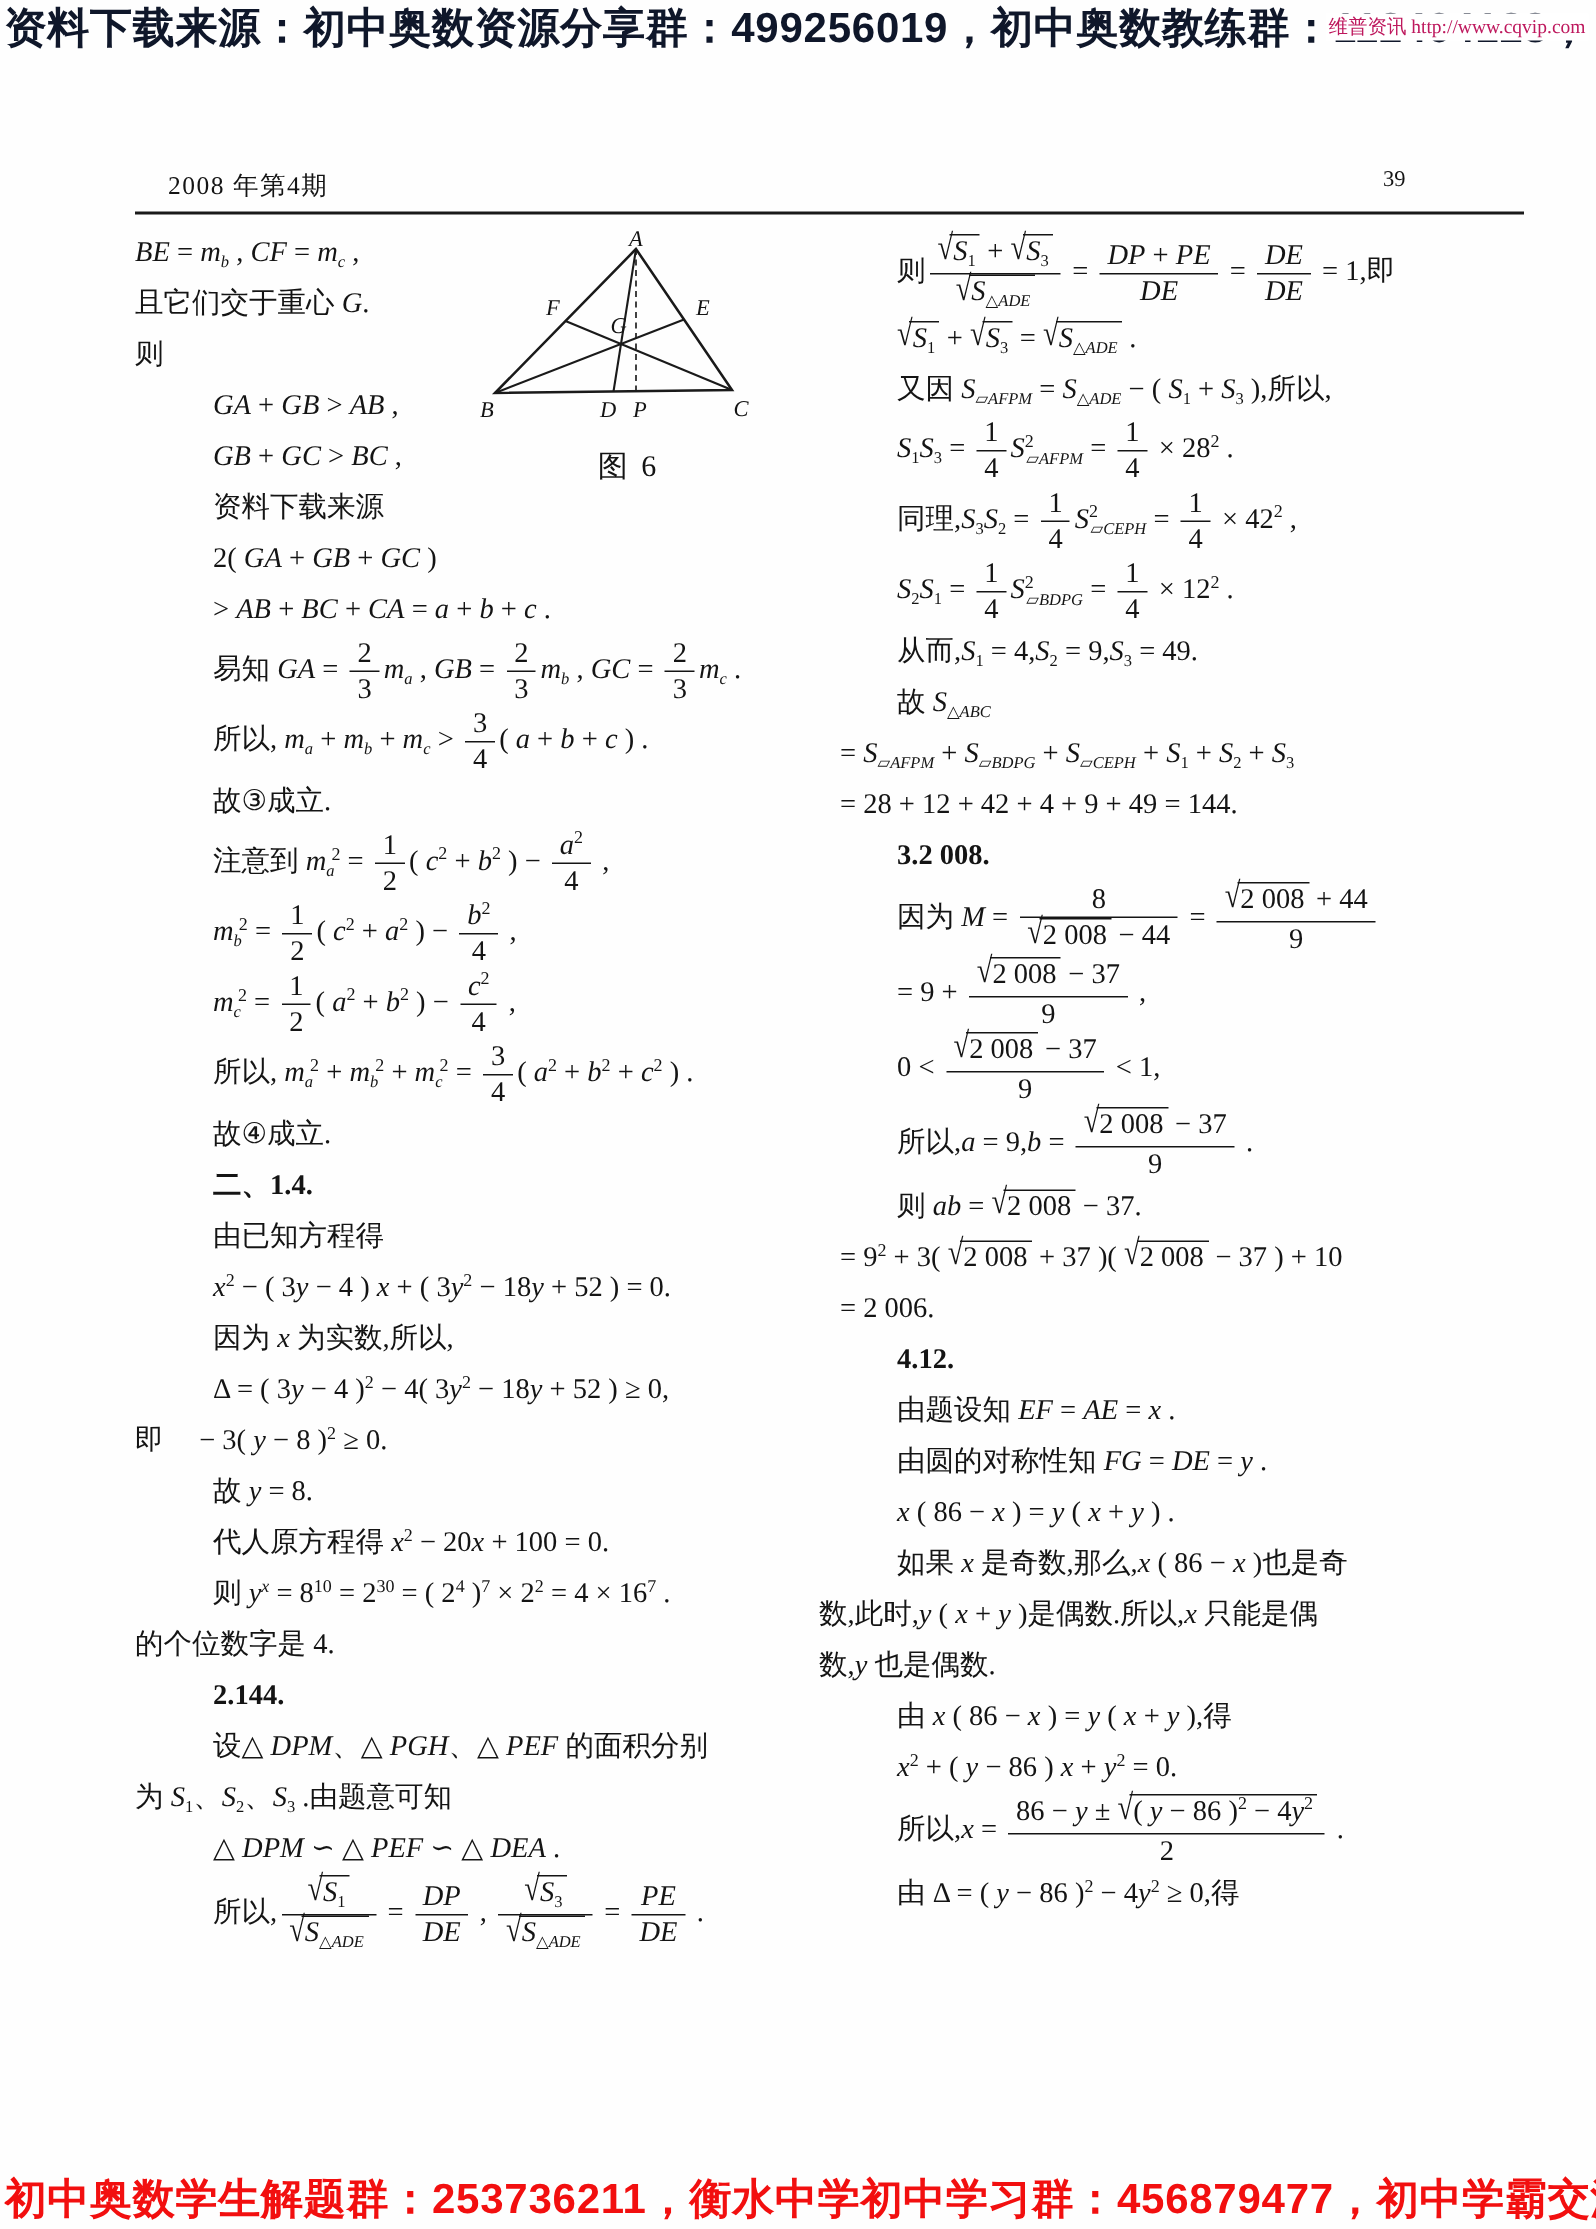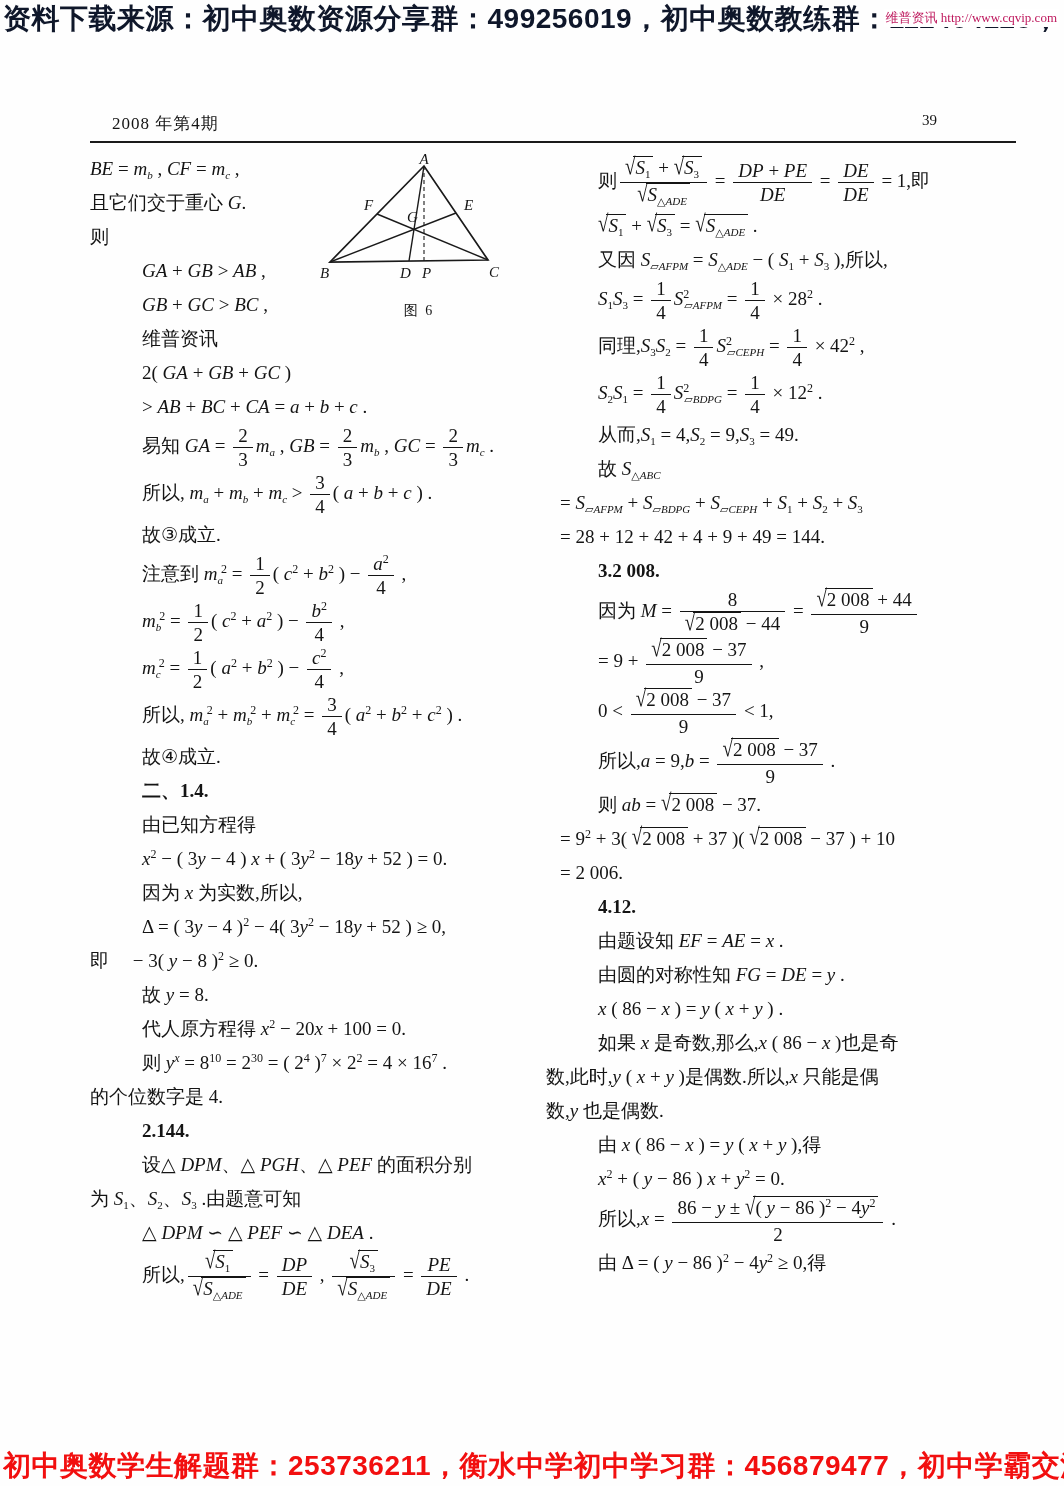--- a/index.html
+++ b/index.html
@@ -29,21 +29,21 @@
   sup + sub{margin-left:-5px;}
   sub + sup{margin-left:-2px;}
   .mfrac{display:inline-block;vertical-align:middle;text-align:center;margin:0 3px;}
   .mnum{display:block;border-bottom:1.6px solid #141414;padding:0 5px;line-height:23px;min-height:23px;}
   .mden{display:block;padding:0 5px;line-height:23px;min-height:23px;}
   .msqrt{white-space:nowrap;}
   .mrad{display:inline-block;transform:scale(1,1.25);transform-origin:50% 78%;margin-right:-2px;}
   .mbar{display:inline-block;border-top:1.6px solid #141414;padding:0 3px 4px 2px;line-height:21px;}
   .figure{float:right;width:214px;margin:2px 0 8px 10px;text-align:center;}
   .figure svg{display:block;}
-  .fig-caption{font-size:14px;margin-top:2px;letter-spacing:2px;}
+  .fig-caption{font-size:20px;margin-top:2px;letter-spacing:2px;}
   .flab{font-style:italic;font-size:15px;font-family:"Liberation Serif",serif;fill:#141414;}
 </style>
 </head>
 <body>
 
 <div class="page">
 
   <div class="top-banner">资料下载来源：初中奥数资源分享群：499256019，初中奥数教练群：112464128，</div>
   <div class="watermark">维普资讯 http://www.cqvip.com</div>
 
@@ -72,21 +72,21 @@
         <text class="flab" x="52" y="56">F</text>
         <text class="flab" x="95" y="68">G</text>
       </svg>
       <div class="fig-caption">图 6</div>
     </div>
   <div class="line i0"><span class="it">BE</span> = <span class="it">m</span><sub><span class="it">b</span></sub> , <span class="it">CF</span> = <span class="it">m</span><sub><span class="it">c</span></sub> ,</div>
       <div class="line i0">且它们交于重心 <span class="it">G</span>.</div>
       <div class="line i0">则</div>
       <div class="line i1"><span class="it">GA</span> + <span class="it">GB</span> &gt; <span class="it">AB</span> ,</div>
       <div class="line i1"><span class="it">GB</span> + <span class="it">GC</span> &gt; <span class="it">BC</span> ,</div>
-      <div class="line i1">维普资讯</div>
+      <div class="line i1">资料下载来源</div>
       <div class="line i1">2( <span class="it">GA</span> + <span class="it">GB</span> + <span class="it">GC</span> )</div>
       <div class="line i1">&gt; <span class="it">AB</span> + <span class="it">BC</span> + <span class="it">CA</span> = <span class="it">a</span> + <span class="it">b</span> + <span class="it">c</span> .</div>
       <div class="line i1">易知 <span class="it">GA</span> = <span class="mfrac"><span class="mnum">2</span><span class="mden">3</span></span><span class="it">m</span><sub><span class="it">a</span></sub> , <span class="it">GB</span> = <span class="mfrac"><span class="mnum">2</span><span class="mden">3</span></span><span class="it">m</span><sub><span class="it">b</span></sub> , <span class="it">GC</span> = <span class="mfrac"><span class="mnum">2</span><span class="mden">3</span></span><span class="it">m</span><sub><span class="it">c</span></sub> .</div>
       <div class="line i1">所以, <span class="it">m</span><sub><span class="it">a</span></sub> + <span class="it">m</span><sub><span class="it">b</span></sub> + <span class="it">m</span><sub><span class="it">c</span></sub> &gt; <span class="mfrac"><span class="mnum">3</span><span class="mden">4</span></span>( <span class="it">a</span> + <span class="it">b</span> + <span class="it">c</span> ) .</div>
       <div class="line i1">故③成立.</div>
       <div class="line i1">注意到 <span class="it">m</span><sub><span class="it">a</span></sub><sup>2</sup> = <span class="mfrac"><span class="mnum">1</span><span class="mden">2</span></span>( <span class="it">c</span><sup>2</sup> + <span class="it">b</span><sup>2</sup> ) − <span class="mfrac"><span class="mnum"><span class="it">a</span><sup>2</sup></span><span class="mden">4</span></span> ,</div>
       <div class="line i1"><span class="it">m</span><sub><span class="it">b</span></sub><sup>2</sup> = <span class="mfrac"><span class="mnum">1</span><span class="mden">2</span></span>( <span class="it">c</span><sup>2</sup> + <span class="it">a</span><sup>2</sup> ) − <span class="mfrac"><span class="mnum"><span class="it">b</span><sup>2</sup></span><span class="mden">4</span></span> ,</div>
       <div class="line i1"><span class="it">m</span><sub><span class="it">c</span></sub><sup>2</sup> = <span class="mfrac"><span class="mnum">1</span><span class="mden">2</span></span>( <span class="it">a</span><sup>2</sup> + <span class="it">b</span><sup>2</sup> ) − <span class="mfrac"><span class="mnum"><span class="it">c</span><sup>2</sup></span><span class="mden">4</span></span> ,</div>
       <div class="line i1">所以, <span class="it">m</span><sub><span class="it">a</span></sub><sup>2</sup> + <span class="it">m</span><sub><span class="it">b</span></sub><sup>2</sup> + <span class="it">m</span><sub><span class="it">c</span></sub><sup>2</sup> = <span class="mfrac"><span class="mnum">3</span><span class="mden">4</span></span>( <span class="it">a</span><sup>2</sup> + <span class="it">b</span><sup>2</sup> + <span class="it">c</span><sup>2</sup> ) .</div>
       <div class="line i1">故④成立.</div>

